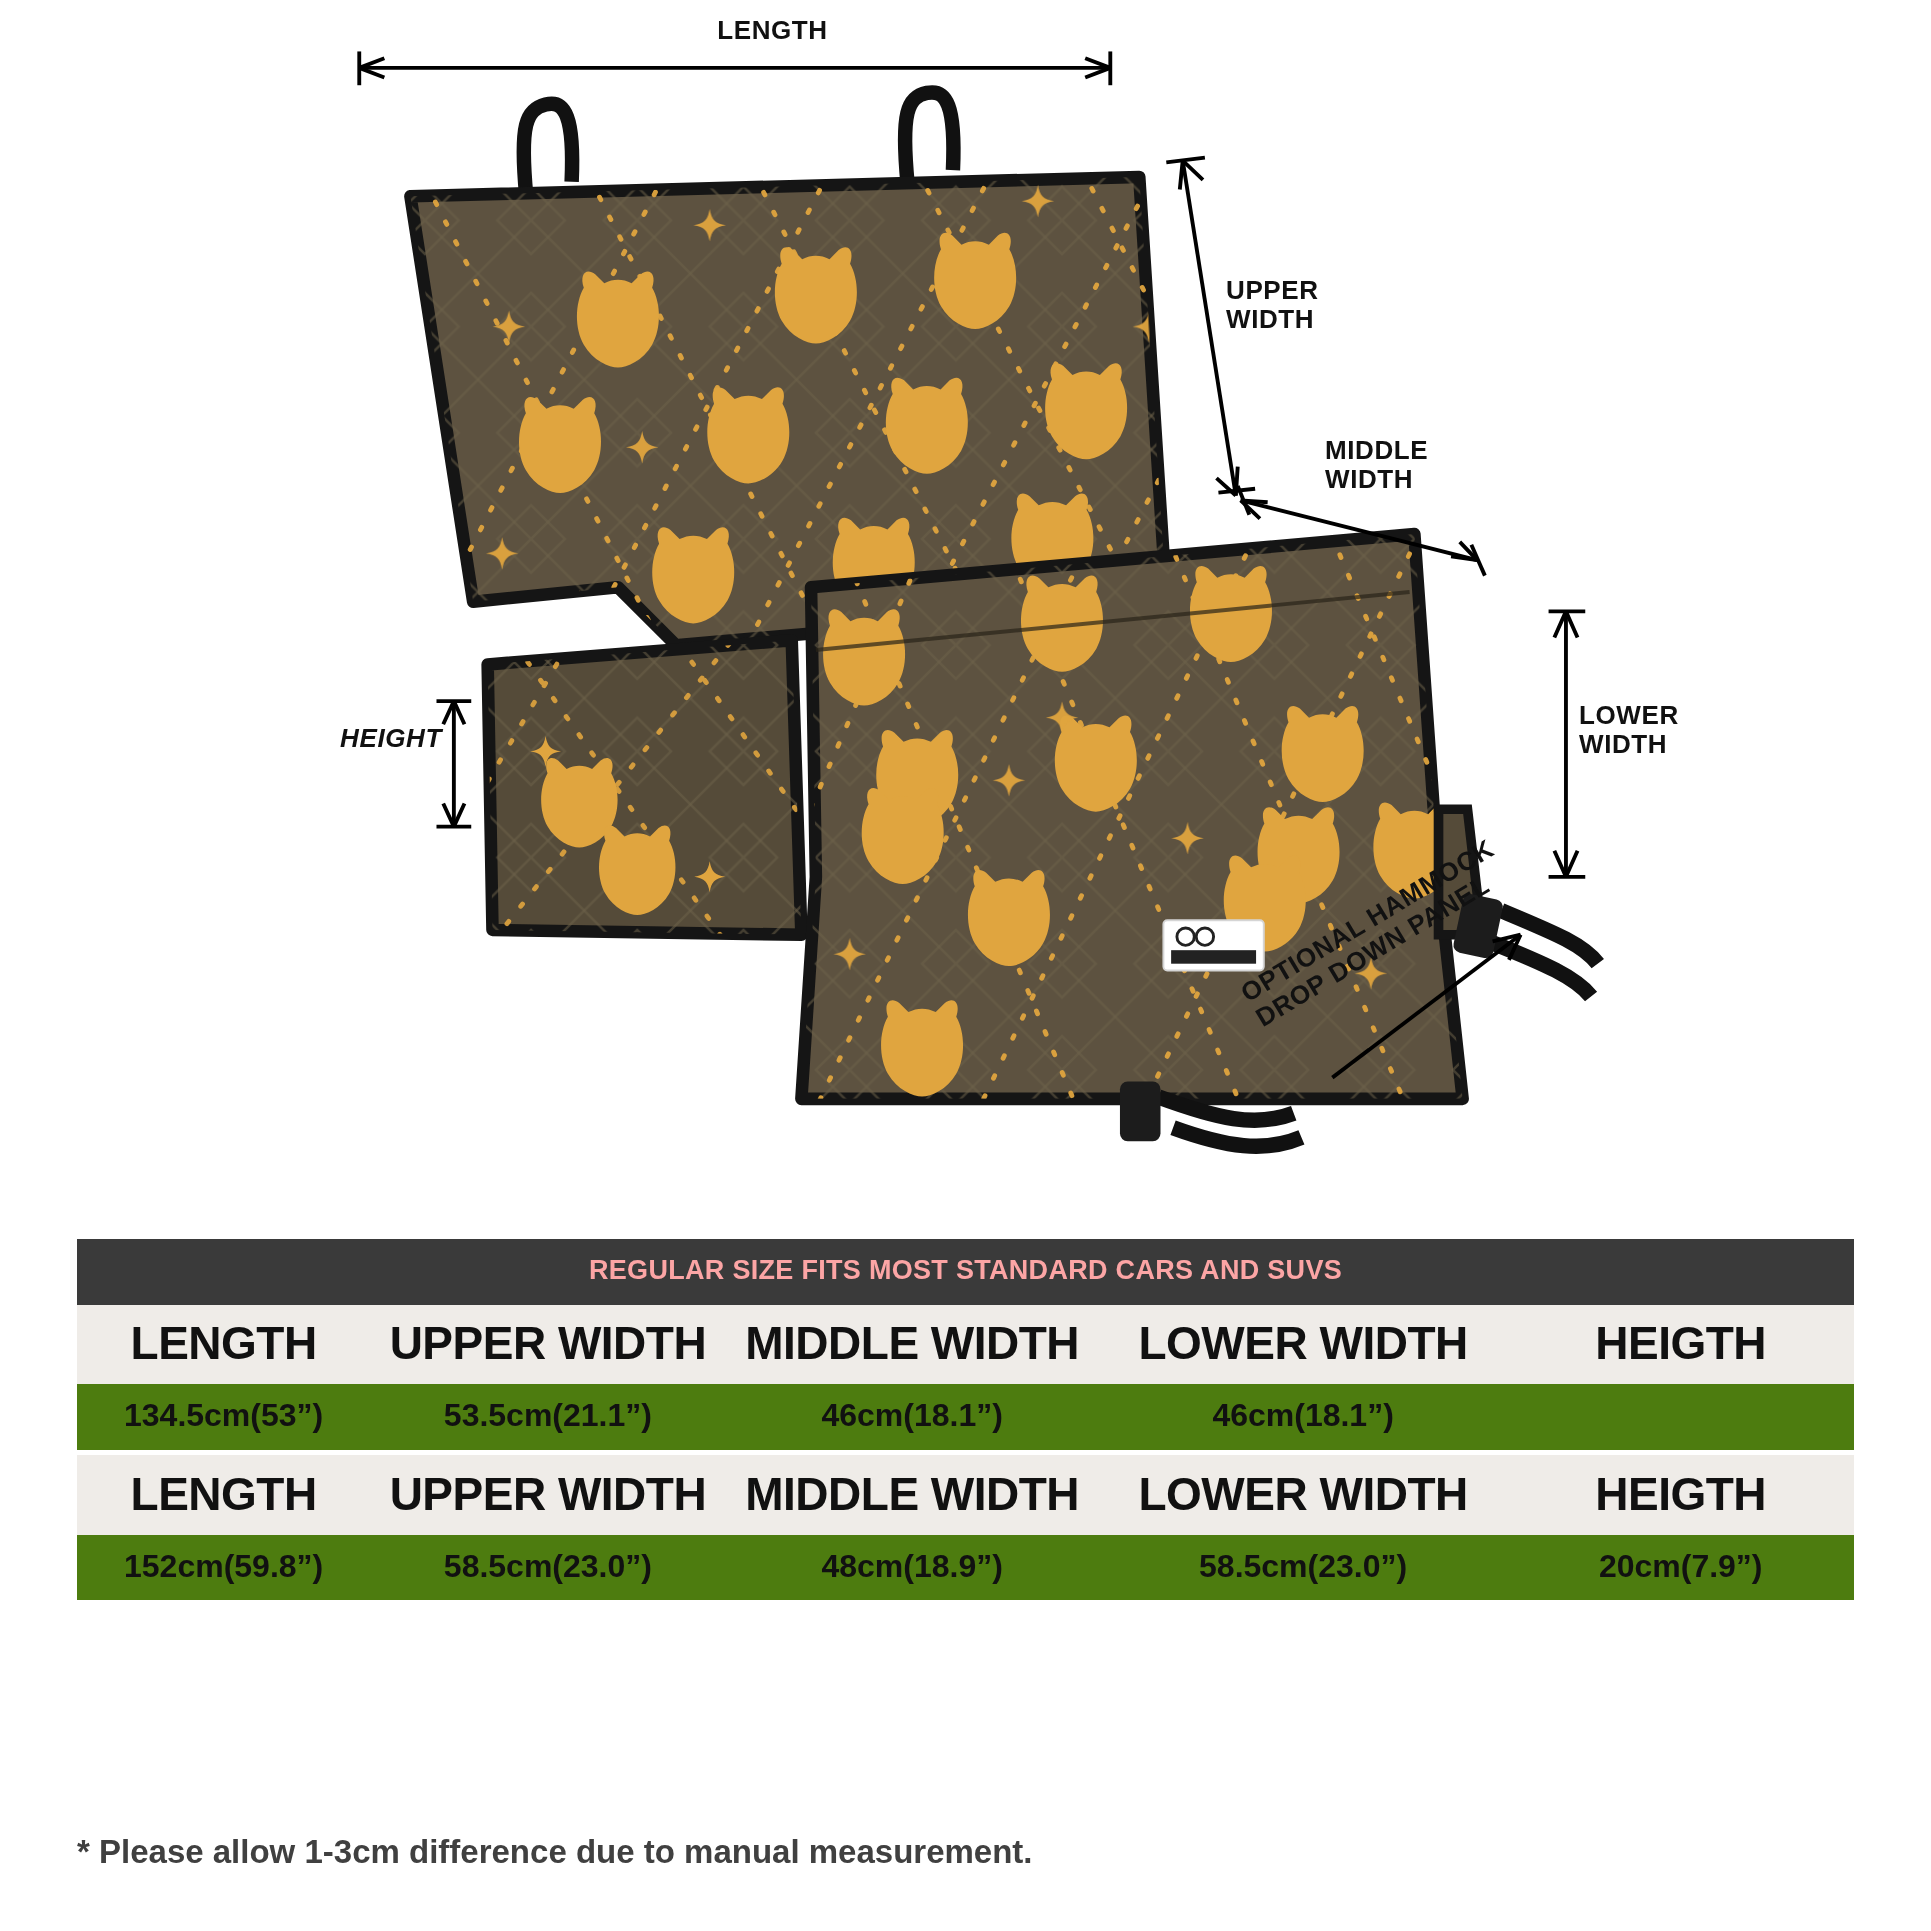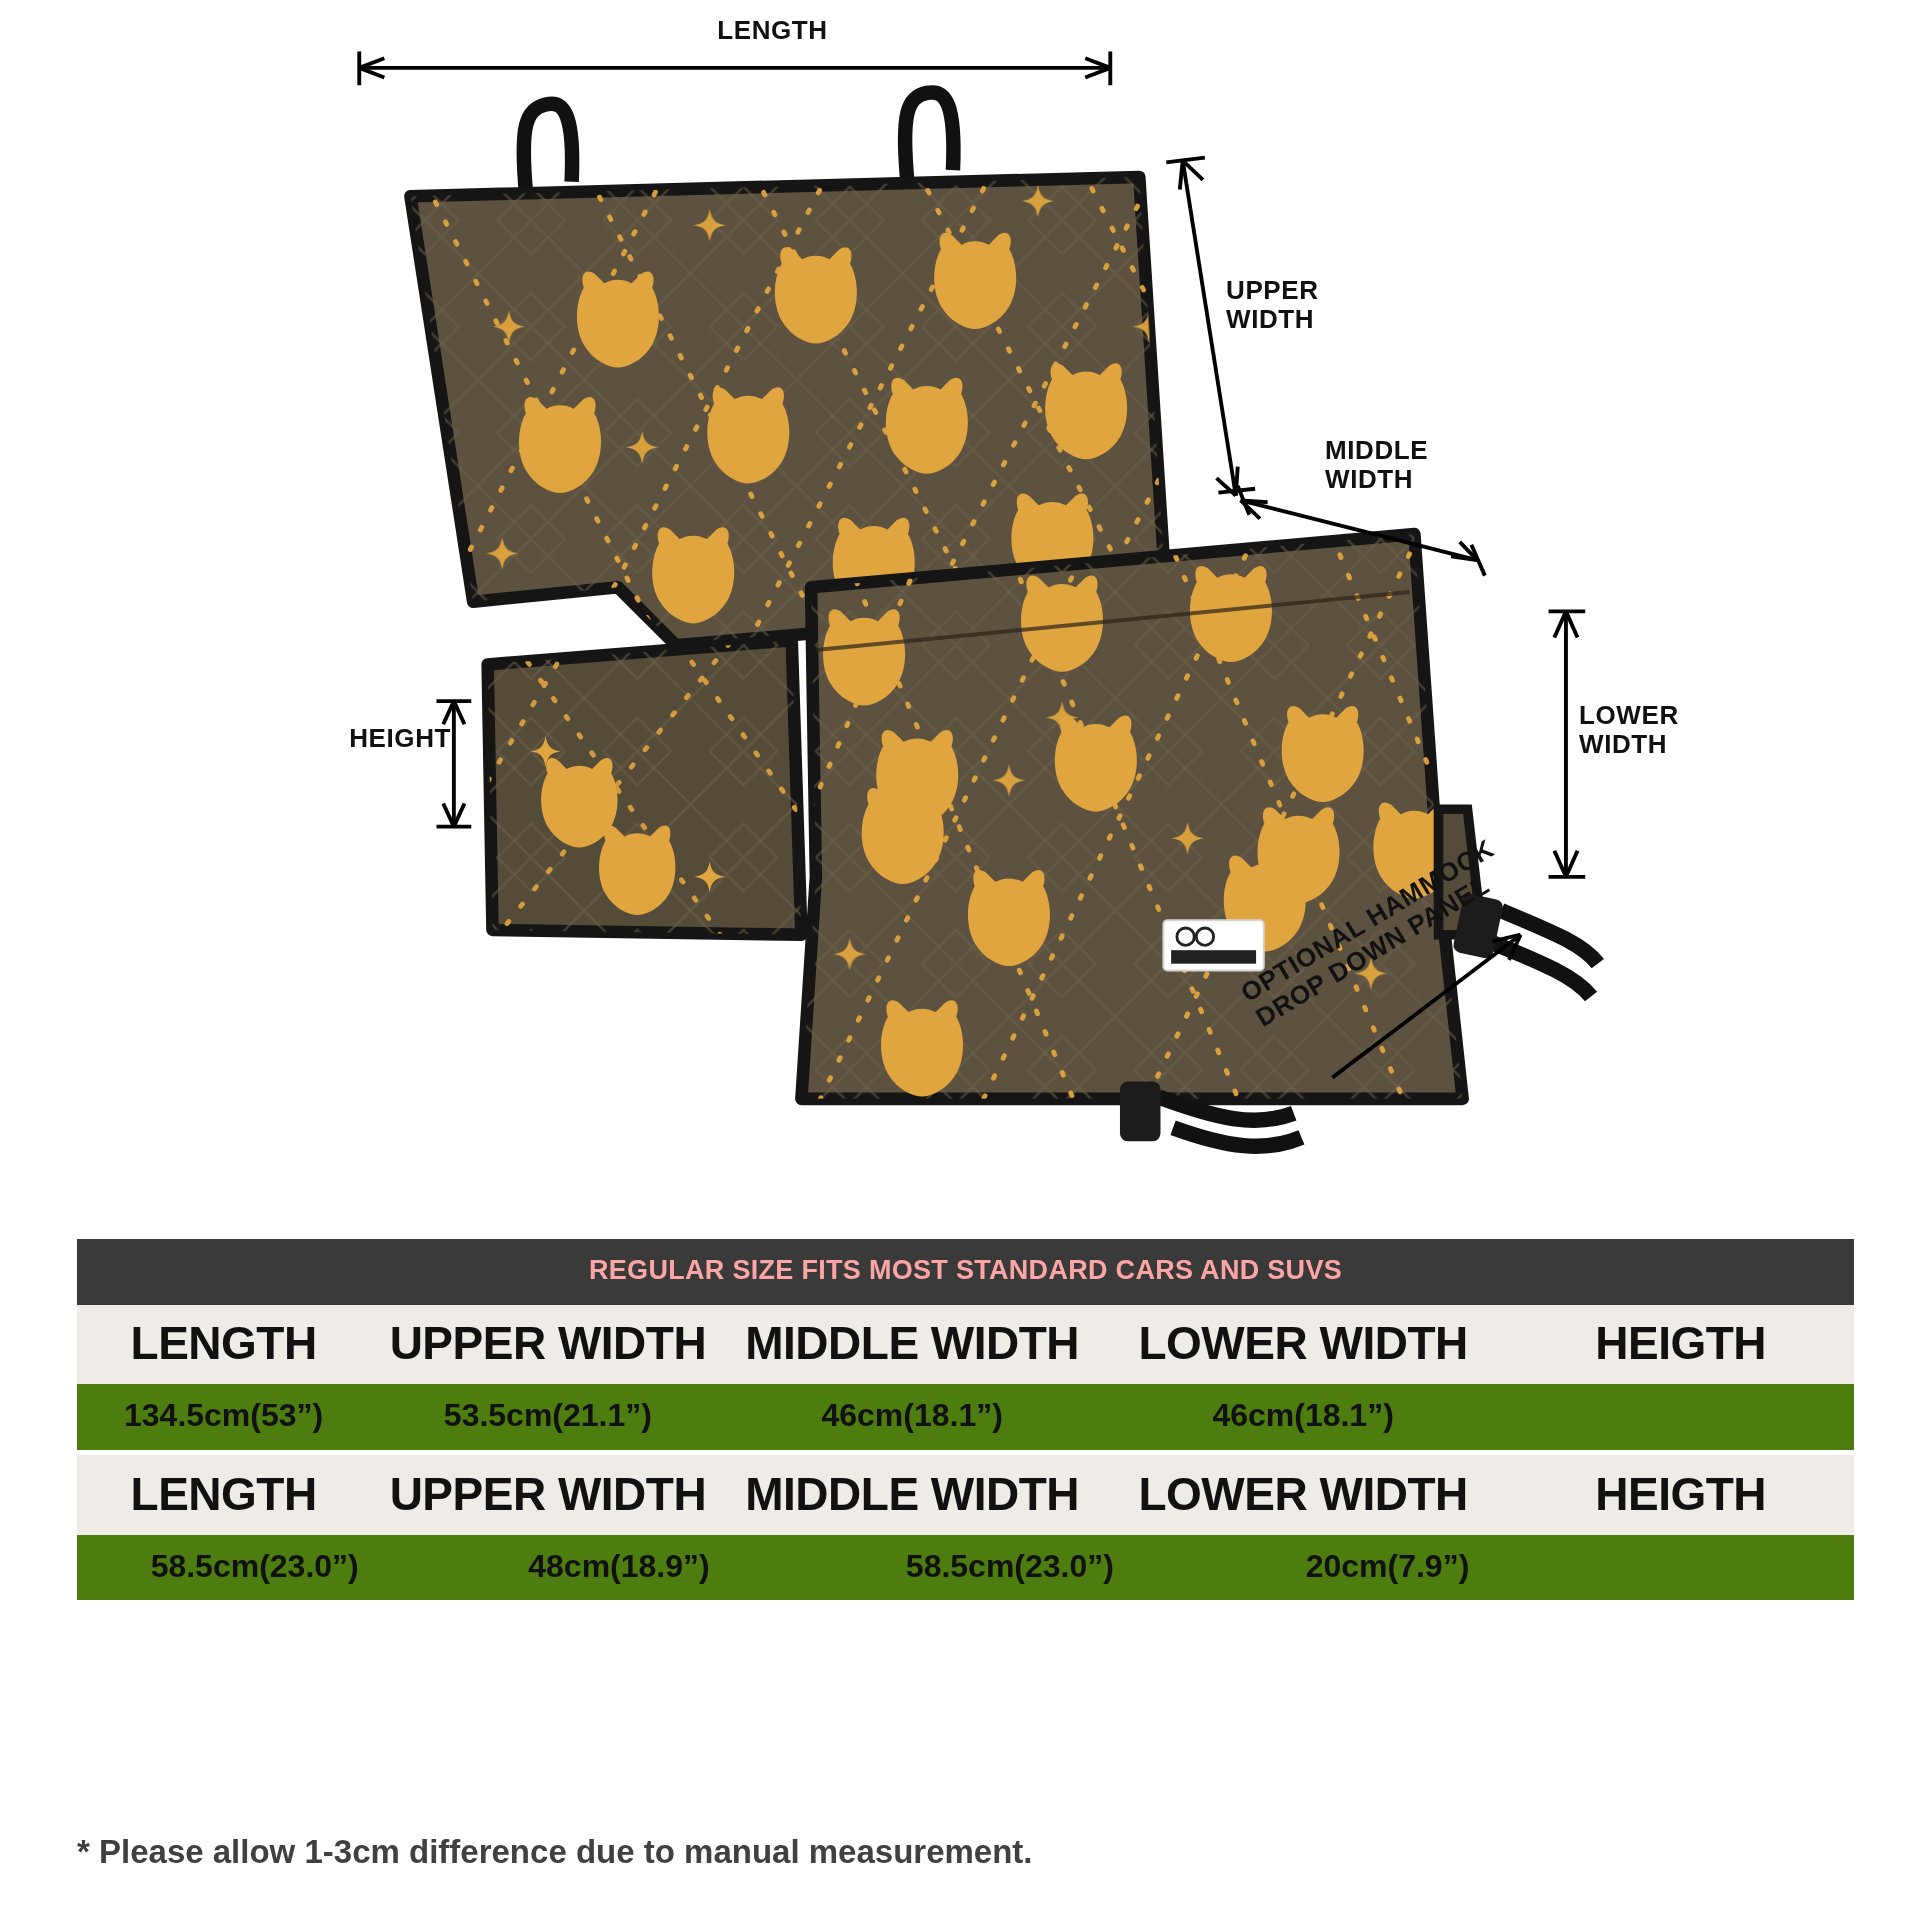--- a/index.html
+++ b/index.html
@@ -32,21 +32,21 @@
     letter-spacing: 0.6px;
     color: #111111;
     line-height: 1.12;
     white-space: pre-line;
     text-align: center;
   }
   #label-length   { left: 676px;  top: 7.7px;   width: 193px; }
   #label-upper    { left: 1226px; top: 268px; width: 183px; text-align: left; }
   #label-middle   { left: 1325px; top: 428px; width: 183px; text-align: left; }
   #label-lower    { left: 1579px; top: 693px; width: 183px; text-align: left; }
-  #label-height   { left: 297px;  top: 716px; width: 154px; text-align: right; }
+  #label-height   { left: 314px;  top: 716px; width: 154px; text-align: center; font-style: italic; }
   #label-hammock {
     left: 1236px; top: 975px;
     width: 319px;
     text-align: left;
     transform: rotate(-31deg);
     transform-origin: left top;
   }
 
   
   #table-wrap {
@@ -341,20 +341,21 @@
 
     <div class="row cols">
       <div class="cell c0">LENGTH</div>
       <div class="cell c1">UPPER WIDTH</div>
       <div class="cell c2">MIDDLE WIDTH</div>
       <div class="cell c3">LOWER WIDTH</div>
       <div class="cell c4">HEIGTH</div>
     </div>
 
     <div class="row vals">
+      <div class="cell c0">152cm(59.8”)</div>
       <div class="cell c1">58.5cm(23.0”)</div>
       <div class="cell c2">48cm(18.9”)</div>
       <div class="cell c3">58.5cm(23.0”)</div>
       <div class="cell c4">20cm(7.9”)</div>
     </div>
   </div>
 
   <div id="footnote">* Please allow 1-3cm difference due to manual measurement.</div>
 
 </div>

